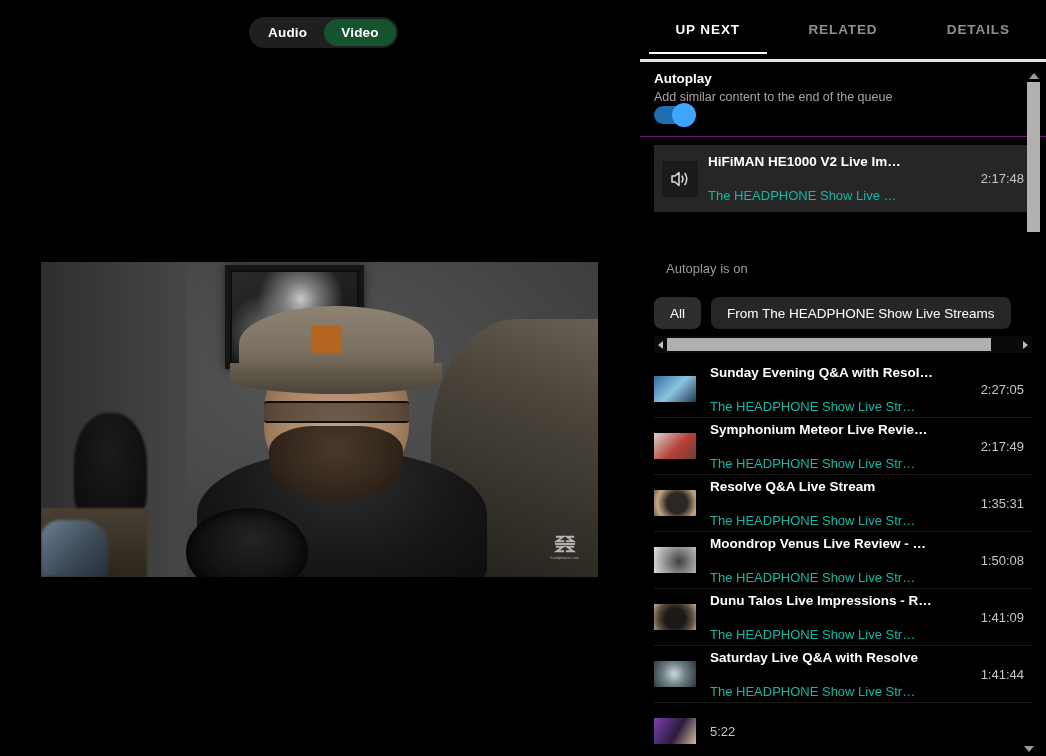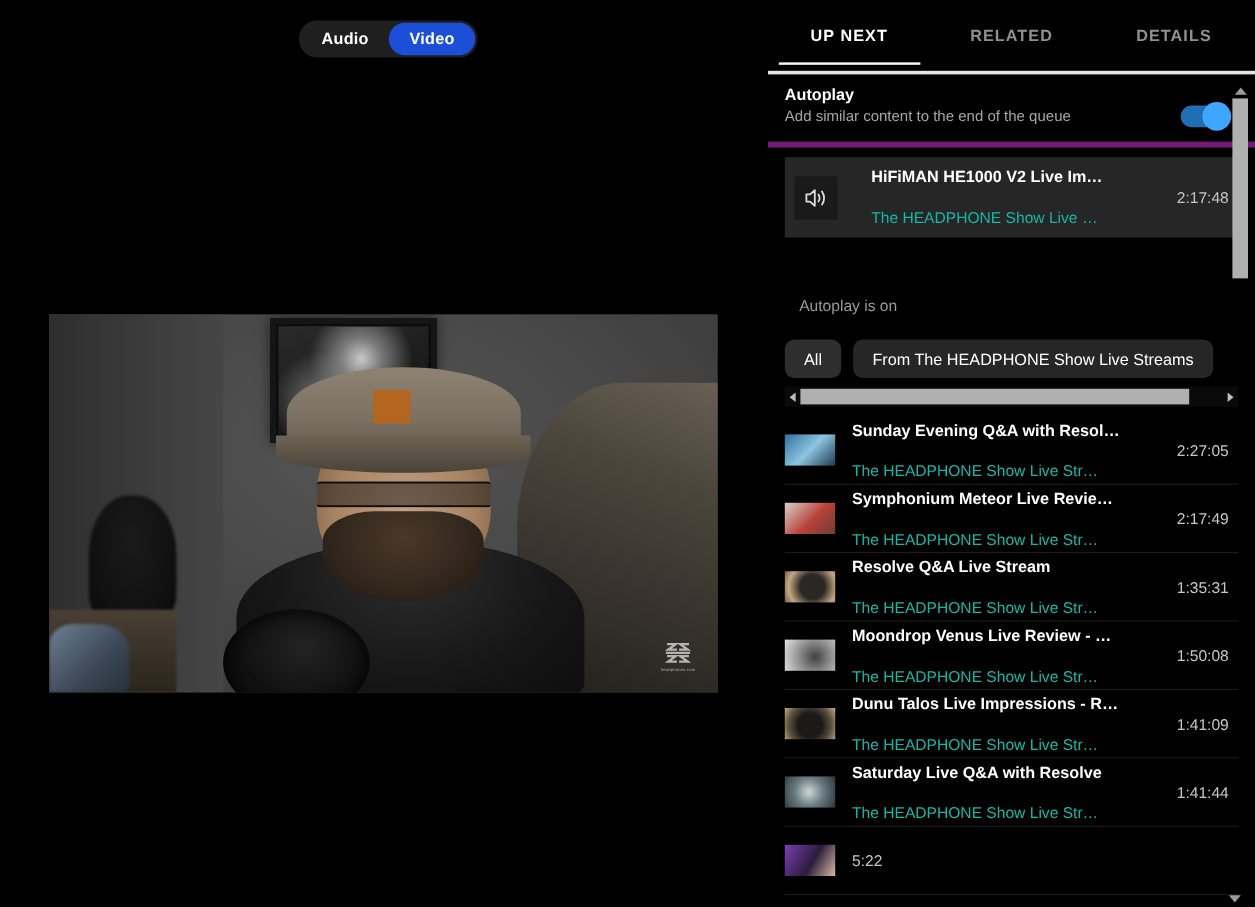--- a/index.html
+++ b/index.html
@@ -24,21 +24,21 @@
     background: #1f1f1f;
     display: flex; align-items: center; padding: 2px;
   }
   .av-seg {
     height: 27px; padding: 0 17px; border-radius: 14px;
     display: flex; align-items: center; justify-content: center;
     font-size: 13.5px; font-weight: bold; color: #fff;
     letter-spacing: .2px; cursor: pointer; background: transparent;
     border: none; font-family: "Liberation Sans", sans-serif;
   }
-  .av-seg.active { background: #1d4ed8; }
+  .av-seg.active { background: #14532d; }
 
   .video-frame {
     position: absolute; left: 41px; top: 262px;
     width: 557px; height: 315px;
     background: #3c3c3c; overflow: hidden;
   }
   
   .v-wall {
     position: absolute; inset: 0;
     background:
@@ -168,38 +168,38 @@
     position: absolute; right: 16px; top: 12px;
     height: 36px; padding: 0 16px 0 12px; border-radius: 18px;
     background: #fff; color: #0b0b0b; border: none;
     display: flex; align-items: center; gap: 9px;
     font-size: 14px; cursor: pointer;
     font-family: "Liberation Sans", sans-serif;
   }
 
   
   .autoplay-row {
-    display: flex; align-items: flex-end; justify-content: space-between;
-    padding: 8px 22px 12px 14px; border-bottom: 5px solid #701a75;
+    display: flex; align-items: flex-start; justify-content: space-between;
+    padding: 8px 22px 12px 14px; border-bottom: 1px solid #701a75; flex-direction: column;
   }
   .ap-title { font-size: 13.5px; font-weight: bold; color: #fff; line-height: 18px; }
   .ap-sub { font-size: 12.5px; color: #a5a5a5; line-height: 17px; margin-top: 1px; }
   .switch {
     width: 40px; height: 18px; border-radius: 9px; background: #1f6fb2;
     position: relative; cursor: pointer; flex-shrink: 0;
   }
   .switch:after {
     content: ""; position: absolute; right: -2px; top: -3px;
     width: 24px; height: 24px; border-radius: 50%;
     background: #3ea6ff;
   }
 
   
   .current-item {
-    display: flex; align-items: center; gap: 28px;
+    display: flex; align-items: center; gap: 10px;
     margin: 8px 12px 0 14px; padding: 8px 10px 8px 8px;
     background: #262626; cursor: pointer;
   }
   .cur-thumb {
     width: 36px; height: 36px; background: #1a1a1a; flex-shrink: 0;
     display: flex; align-items: center; justify-content: center;
   }
   .item-text { flex: 1; min-width: 0; }
   .item-title {
     font-size: 13.5px; font-weight: bold; color: #fff;

